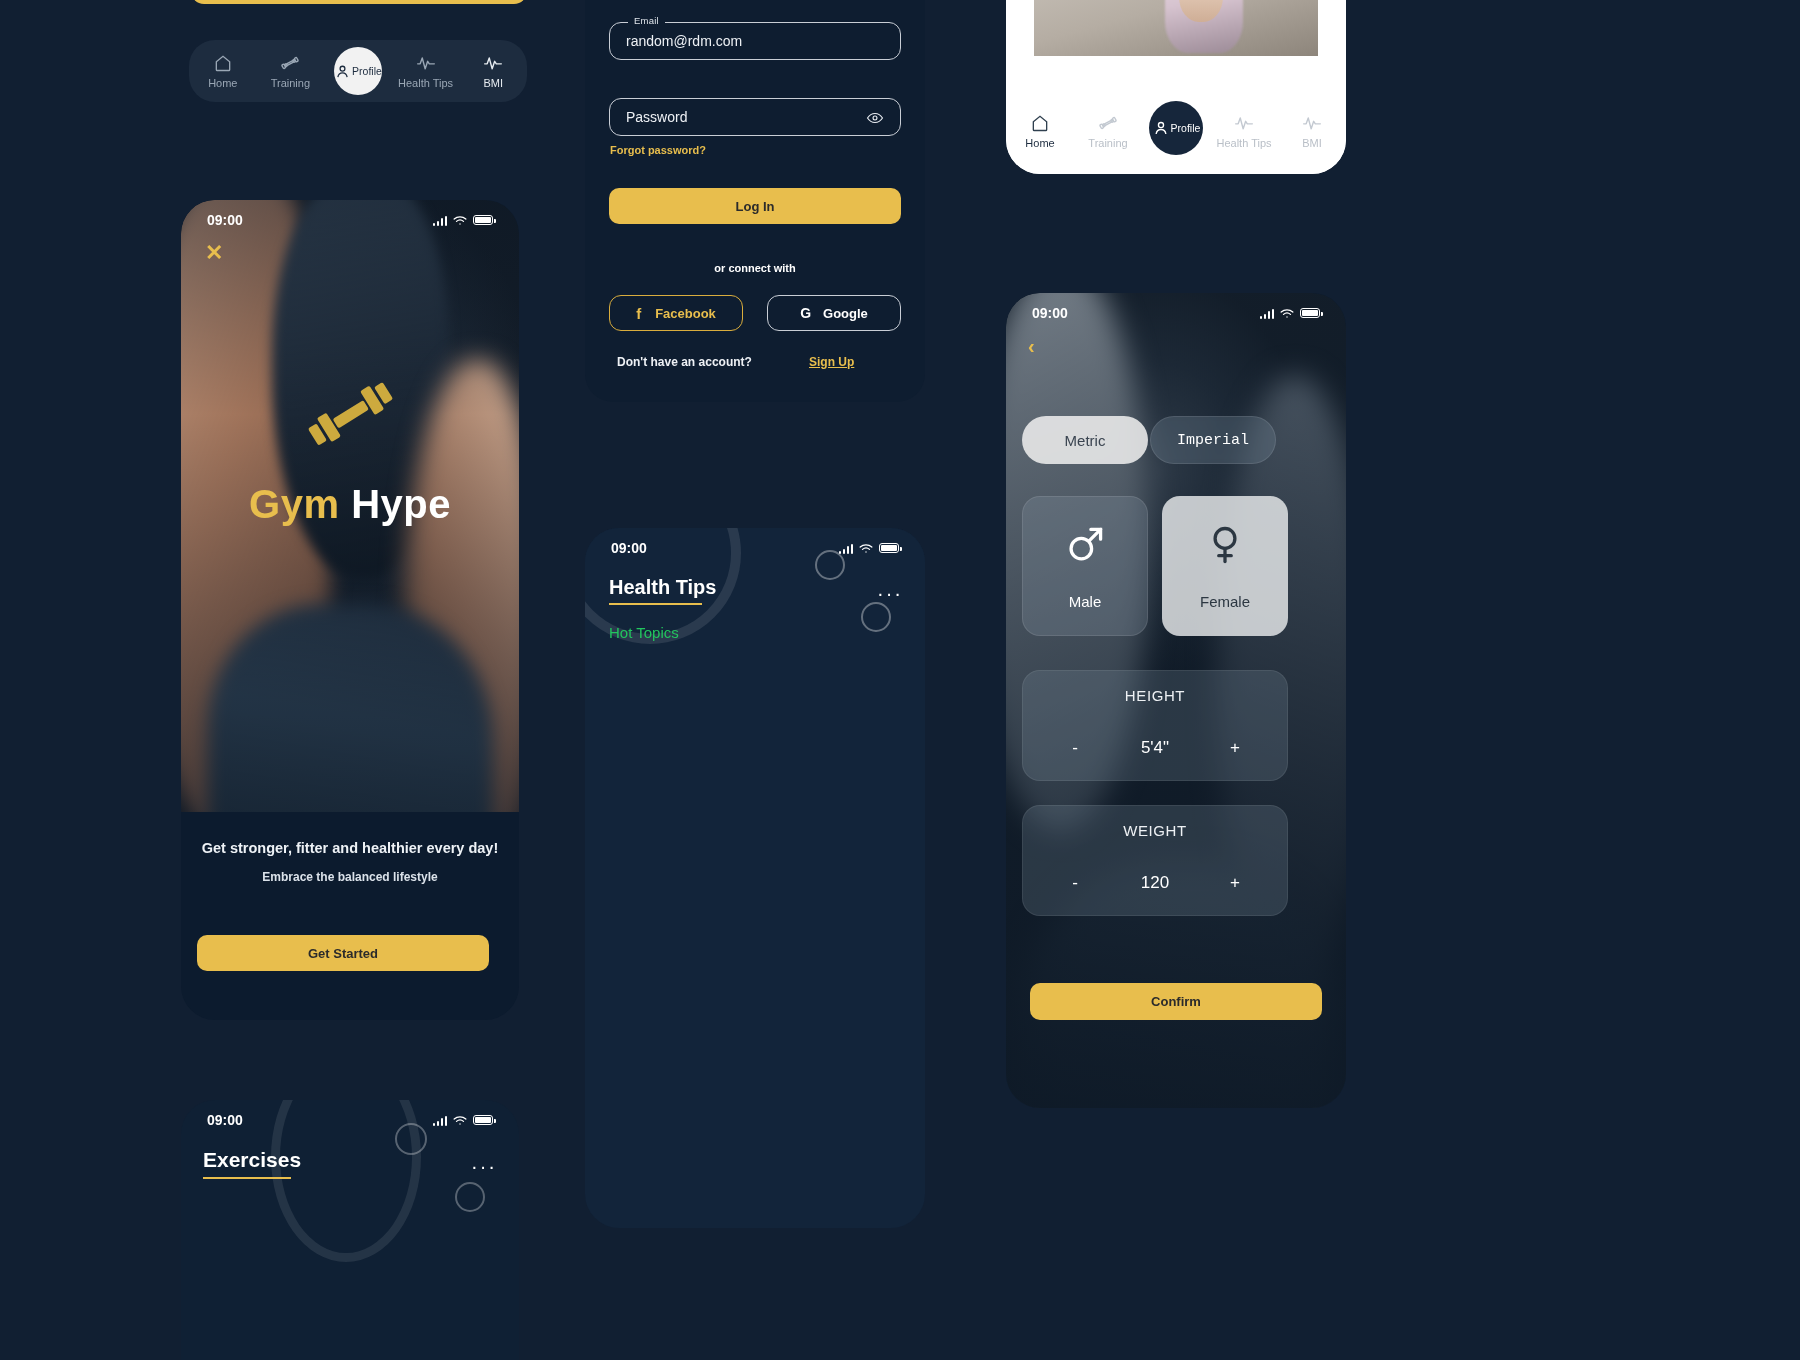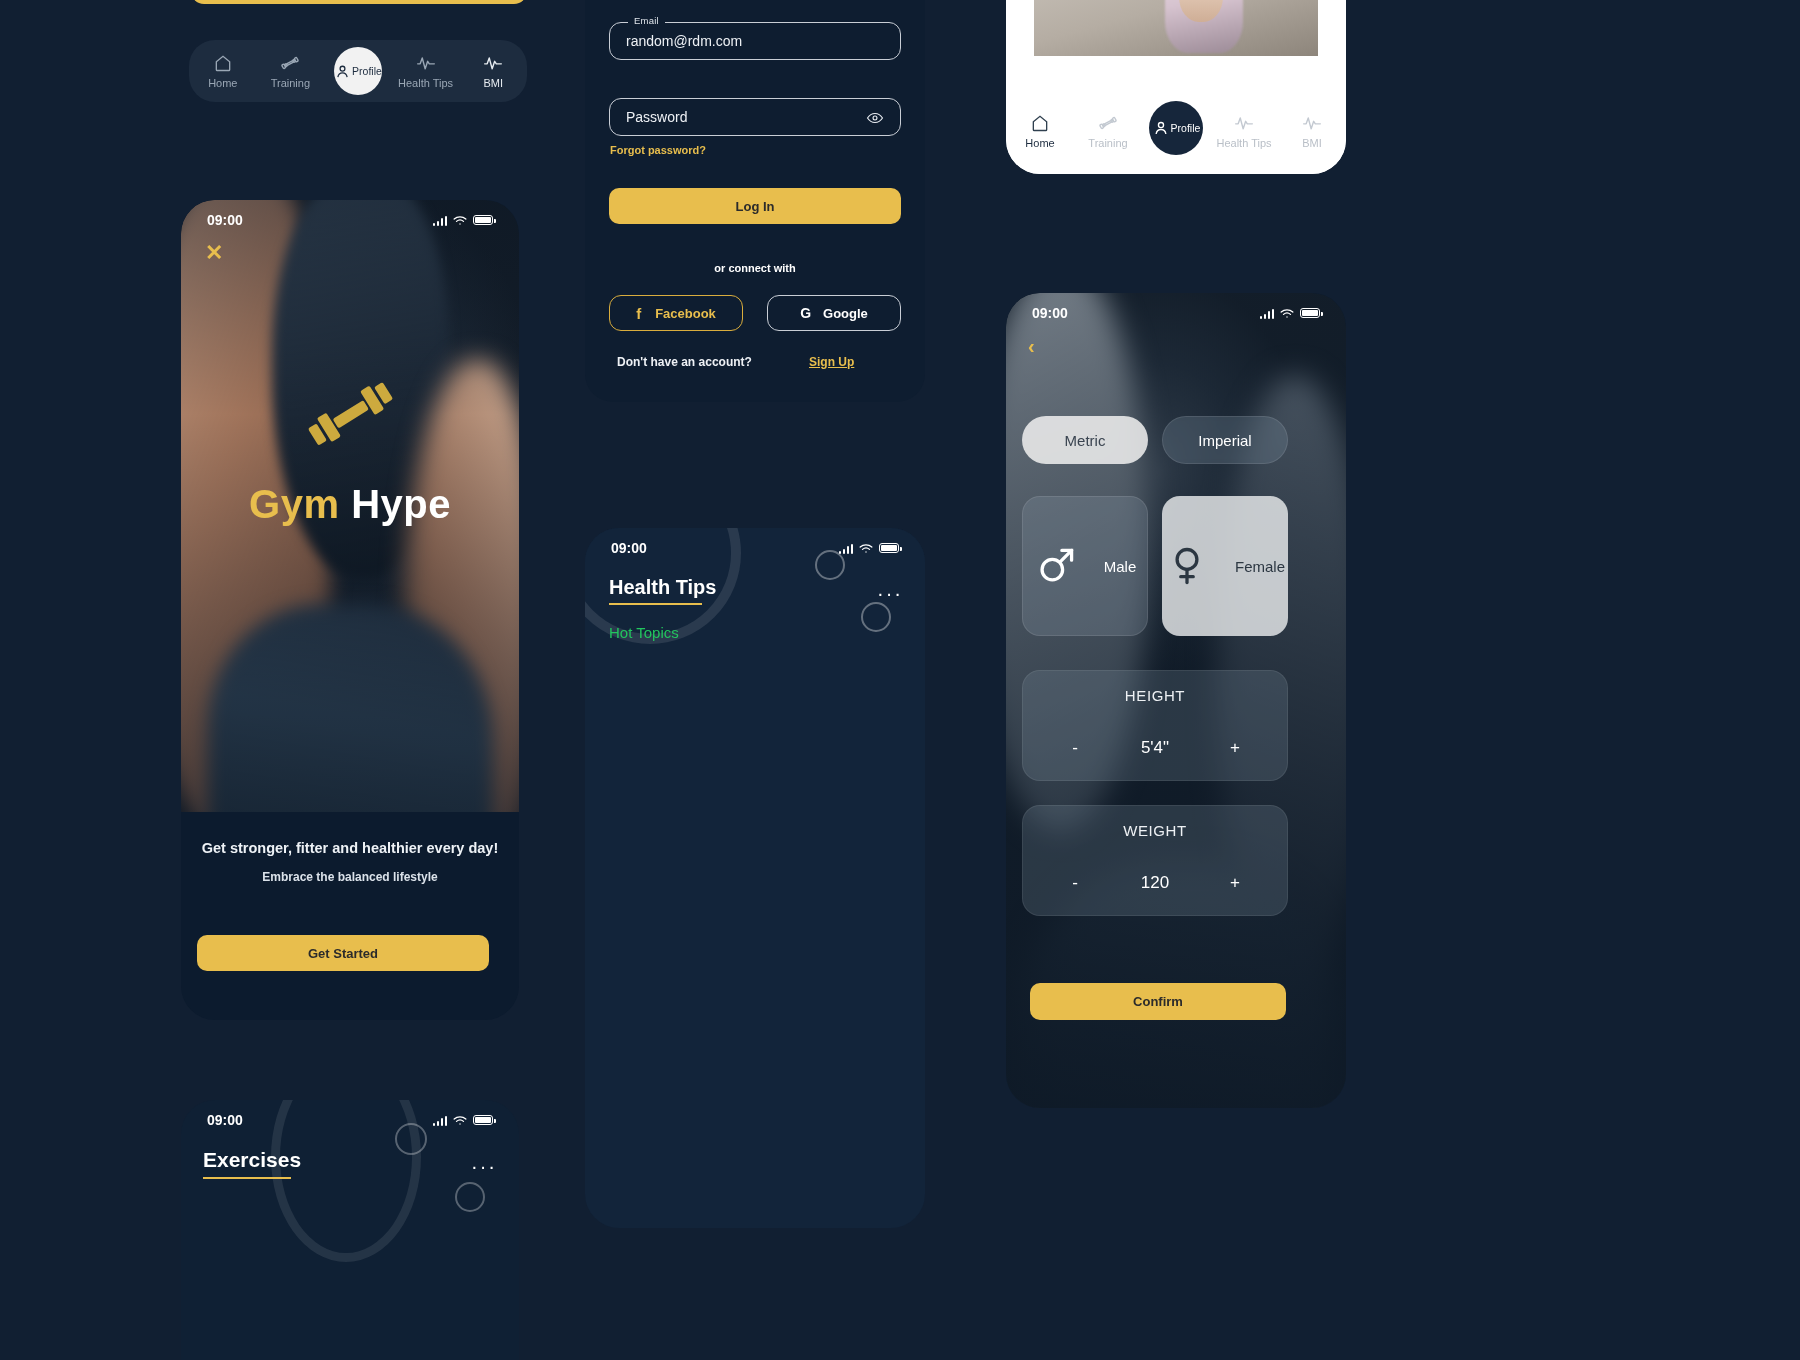--- a/index.html
+++ b/index.html
@@ -138,21 +138,21 @@
   .bmi-bg .b1 { position:absolute; left:-10%; top:-4%; width:52%; height:70%; background:linear-gradient(150deg,#aeb6bd,#5a6671); filter:blur(14px); border-radius:50%; }
   .bmi-bg .b2 { position:absolute; right:-8%; top:10%; width:46%; height:74%; background:linear-gradient(200deg,#6e7a86,#1d2733); filter:blur(14px); border-radius:50%; }
   .bmi-bg .b3 { position:absolute; left:4%; bottom:-12%; width:92%; height:42%; background:linear-gradient(10deg,#101a25,#2c3a48); filter:blur(16px); border-radius:46% 40% 8% 10%; }
   .bmi-bg .ov { position:absolute; inset:0; background:linear-gradient(180deg,rgba(12,24,38,.35),rgba(12,24,38,.75)); }
   .seg {
     height:48px; border-radius:24px; display:flex; align-items:center; justify-content:center;
     font-size:15px; backdrop-filter: blur(2px);
   }
   .seg.on { background:rgba(236,236,236,.88); color:#3a4450; }
   .seg.off { background:rgba(120,138,156,.30); color:#ffffff; border:1px solid rgba(255,255,255,.10); }
-  .gcard { border-radius:18px; display:flex; flex-direction:row; align-items:center; justify-content:center; gap:26px; height:140px; }
+  .gcard { border-radius:18px; display:flex; flex-direction:column; align-items:center; justify-content:center; gap:26px; height:140px; }
   .gcard.off { background:rgba(140,155,170,.26); border:1px solid rgba(255,255,255,.10); color:#fff; }
   .gcard.on  { background:rgba(232,234,236,.82); color:#2c3742; }
   .gcard .glbl { font-size:15px; }
   .stepper { border-radius:18px; background:rgba(120,138,156,.26); border:1px solid rgba(255,255,255,.08); padding:16px 0 22px; }
   .stepper .cap { text-align:center; color:#eef1f4; font-size:15px; letter-spacing:.6px; }
   .stepper .row { display:flex; align-items:center; justify-content:center; gap:46px; margin-top:34px; color:#fff; }
   .stepper .row .sign { font-size:17px; width:16px; text-align:center; cursor:pointer; }
   .stepper .row .val { font-size:17px; min-width:52px; text-align:center; }
   .back-chevron { position:absolute; left:22px; top:42px; color:#e8be4d; font-size:20px; font-weight:bold; cursor:pointer; }
 
@@ -366,21 +366,21 @@
           </svg>
         <span class="batt">
             <i></i>
           </span>
       </span>
     </div>
 
     <div class="back-chevron">‹</div>
 
     <div style="position:absolute; left:16px; top:123px; width:126px;" class="seg on">Metric</div>
-    <div style="position:absolute; left:156px; top:123px; width:126px;" class="seg off">Imperial</div>
+    <div style="position:absolute; left:144px; top:123px; width:126px;font-family:Liberation Mono, monospace;" class="seg off">Imperial</div>
 
     <div class="gcard off" style="position:absolute; left:16px; top:203px; width:126px;">
       <svg class="ic" width="44" height="44" viewBox="0 0 24 24" fill="none" stroke="#ffffff" stroke-width="1.8" stroke-linecap="round">
           <circle cx="10" cy="14" r="5.6"></circle>
           <path d="M14.4 9.6 20.5 3.5"></path>
           <path d="M15.2 3.5h5.3v5.3"></path>
         </svg>
       <span class="glbl">Male</span>
     </div>
     <div class="gcard on" style="position:absolute; left:156px; top:203px; width:126px;">
@@ -403,21 +403,21 @@
 
     <div class="stepper" style="position:absolute; left:16px; top:512px; width:266px;">
       <div class="cap">WEIGHT</div>
       <div class="row">
         <span class="sign">-</span>
         <span class="val">120</span>
         <span class="sign">+</span>
       </div>
     </div>
 
-    <div class="btn-yellow" style="position:absolute; left:24px; top:690px; width:256px; height:37px;">Confirm</div>
+    <div class="btn-yellow" style="position:absolute; left:24px; top:690px; width:292px; height:37px;">Confirm</div>
   </div>
 
   <div class="phone" id="profile">
     <div class="pf-photo">
       <div class="head"></div>
         <div class="face"></div>
     </div>
 
     <div id="profile-nav" class="navbar light">
       <div class="nav-item home">

